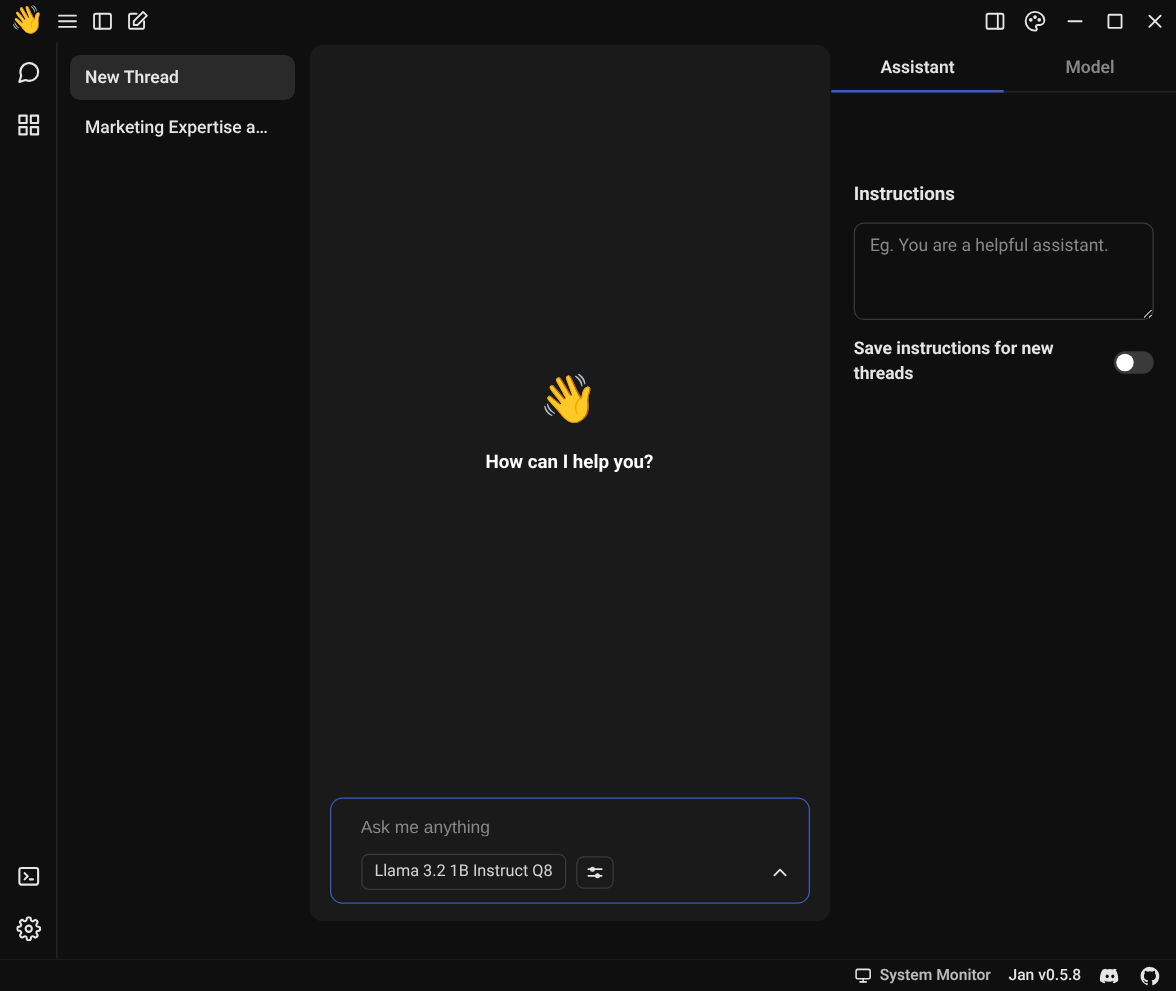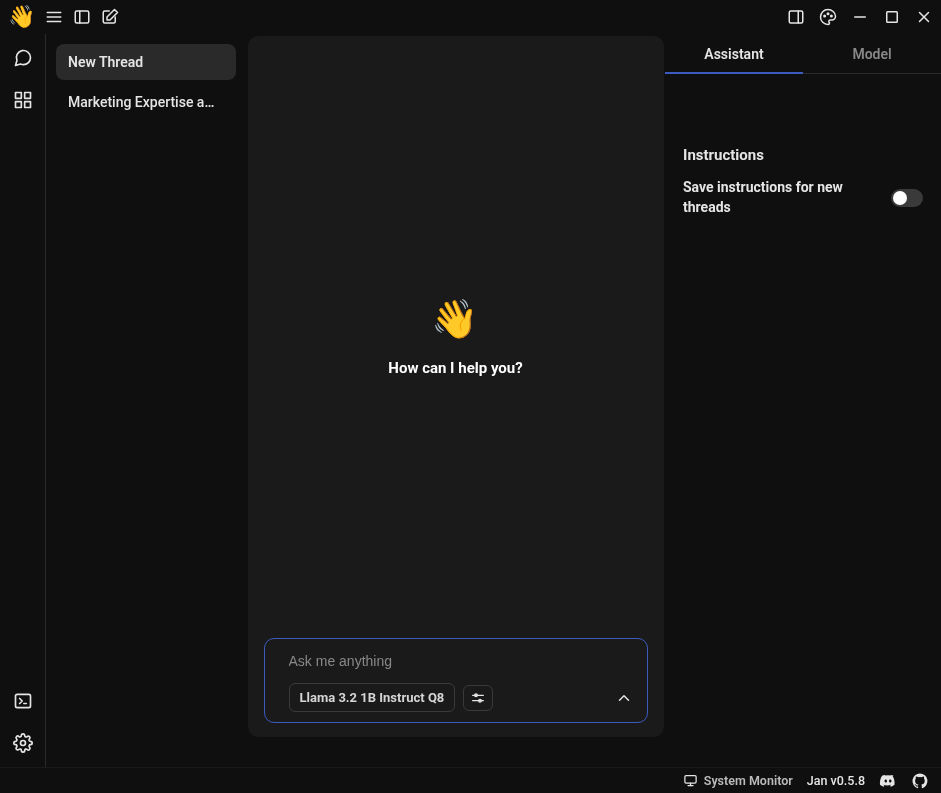--- a/index.html
+++ b/index.html
@@ -21,21 +21,21 @@
   .thread-item.inactive { font-weight: 500; }
   .center { flex: 1; display: flex; justify-content: center; padding: 0; }
   .chat { width: 416px; background: #1a1a1a; border-radius: 10px; margin-top: 2px; margin-bottom: 30px; display: flex; flex-direction: column; position: relative; }
   .chat-body { flex: 1; display: flex; flex-direction: column; align-items: center; justify-content: center; gap: 18px; }
   .chat-logo { font-size: 38px; }
   .chat-prompt { font-size: 15px; font-weight: 700; color: #ffffff; }
   .input-wrap { margin: 0 16px 14px 16px; border: 1px solid #3b5bbf; border-radius: 10px; padding: 14px 14px 10px 24px; display: flex; flex-direction: column; gap: 14px; }
   .chat-input { background: transparent; border: none; color: #e5e5e5; font-size: 14px; outline: none; width: 100%; }
   .chat-input::placeholder { color: #888; }
   .input-row { display: flex; align-items: center; gap: 8px; }
-  .model-chip { border: 1px solid #3a3a3a; border-radius: 6px; padding: 6px 10px; font-size: 13px; font-weight: 700; color: #d5d5d5; cursor: pointer; }
+  .model-chip { border: 1px solid #3a3a3a; border-radius: 6px; padding: 6px 10px; font-size: 13px; font-weight: 400; color: #d5d5d5; cursor: pointer; }
   .settings-chip { border: 1px solid #3a3a3a; border-radius: 6px; padding: 4px 6px; display: inline-flex; cursor: pointer; }
   .settings-chip .icon { width: 16px; height: 16px; }
   .chev-up { margin-left: auto; }
   .right { width: 276px; display: flex; flex-direction: column; gap: 23px; }
   .tabs { display: flex; height: 40px; border-bottom: 1px solid #2a2a2a; }
   .tab { flex: 1; display: flex; align-items: center; justify-content: center; font-size: 14px; font-weight: 600; color: #888; cursor: pointer; position: relative; }
   .tab.active { color: #e5e5e5; }
   .tab.active::after { content: ""; position: absolute; bottom: -1px; left: 0; right: 0; height: 2px; background: #3b5bbf; }
   .right-body { padding: 18px 18px; display: flex; flex-direction: column; gap: 14px; }
   .label { font-size: 15px; font-weight: 700; margin-top: 31px; }
@@ -180,20 +180,21 @@
       </div>
     </div>
 
     <div class="right">
       <div class="tabs">
         <div class="tab active">Assistant</div>
         <div class="tab">Model</div>
       </div>
       <div class="right-body">
         <div class="label">Instructions</div>
+        <textarea class="instructions-area" placeholder="Eg. You are a helpful assistant." style=""></textarea>
         <div class="toggle-row">
           <div class="toggle-label">Save instructions for new threads</div>
           <div class="toggle">
             <div class="knob"></div>
           </div>
         </div>
       </div>
     </div>
   </div>
 

